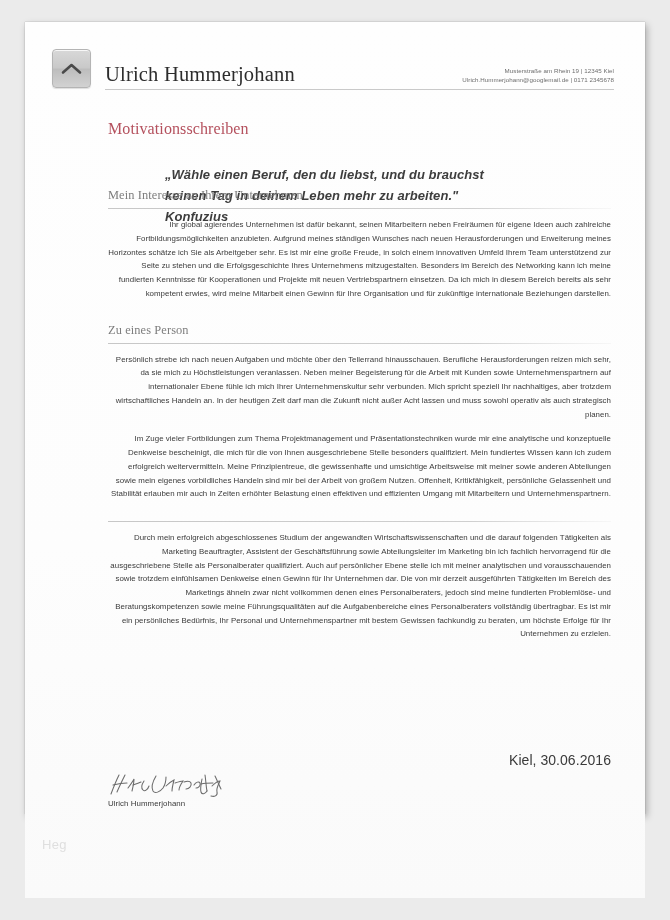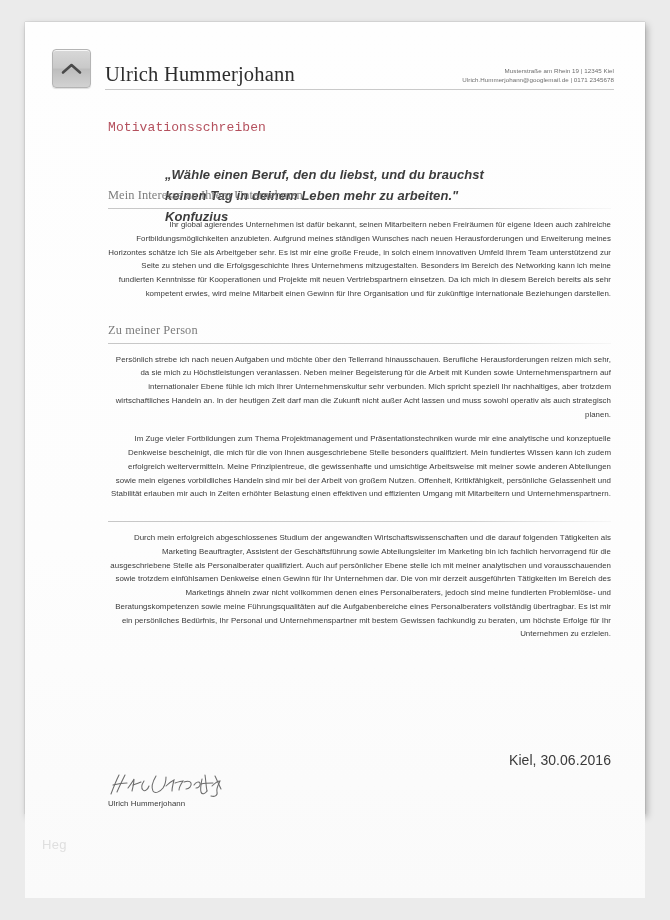--- a/index.html
+++ b/index.html
@@ -83,22 +83,22 @@
     letter-spacing: 0.05px;
     padding-bottom: 1px;
     white-space: nowrap;
   }
 
   
   .doc-title {
     position: absolute;
     left: 83px;
     top: 98px;
-    font-family: Liberation Mono, monospace;
-    font-size: 13px;
+    font-family: Liberation Serif, serif;
+    font-size: 16px;
     color: #b4505d;
     letter-spacing: 0.1px;
   }
 
   
   .quote {
     position: absolute;
     left: 140px;
     top: 142px;
     width: 320px;
@@ -206,21 +206,21 @@
 
       <div class="section">
         <div class="sec-head">Mein Interesse an Ihrem Unternehmen</div>
         <div class="sec-rule"></div>
         <p class="para">Ihr global agierendes Unternehmen ist dafür bekannt, seinen Mitarbeitern neben Freiräumen für eigene Ideen auch zahlreiche Fortbildungsmöglichkeiten anzubieten. Aufgrund meines ständigen Wunsches nach neuen Herausforderungen und Erweiterung meines Horizontes schätze ich Sie als Arbeitgeber sehr. Es ist mir eine große Freude, in solch einem innovativen Umfeld Ihrem Team unterstützend zur Seite zu stehen und die Erfolgsgeschichte Ihres Unternehmens mitzugestalten. Besonders im Bereich des Networking kann ich meine fundierten Kenntnisse für Kooperationen und Projekte mit neuen Vertriebspartnern einsetzen. Da ich mich in diesem Bereich bereits als sehr kompetent erwies, wird meine Mitarbeit einen Gewinn für Ihre Organisation und für zukünftige internationale Beziehungen darstellen.</p>
       </div>
 
       <div class="gap-after-section"></div>
 
       <div class="section">
-        <div class="sec-head">Zu meiner Person</div>
+        <div class="sec-head">Zu eines Person</div>
         <div class="sec-rule"></div>
         <p class="para">Persönlich strebe ich nach neuen Aufgaben und möchte über den Tellerrand hinausschauen. Berufliche Herausforderungen reizen mich sehr, da sie mich zu Höchstleistungen veranlassen. Neben meiner Begeisterung für die Arbeit mit Kunden sowie Unternehmenspartnern auf internationaler Ebene fühle ich mich Ihrer Unternehmenskultur sehr verbunden. Mich spricht speziell Ihr nachhaltiges, aber trotzdem wirtschaftliches Handeln an. In der heutigen Zeit darf man die Zukunft nicht außer Acht lassen und muss sowohl operativ als auch strategisch planen.</p>
         <p class="para">Im Zuge vieler Fortbildungen zum Thema Projektmanagement und Präsentationstechniken wurde mir eine analytische und konzeptuelle Denkweise bescheinigt, die mich für die von Ihnen ausgeschriebene Stelle besonders qualifiziert. Mein fundiertes Wissen kann ich zudem erfolgreich weitervermitteln. Meine Prinzipientreue, die gewissenhafte und umsichtige Arbeitsweise mit meiner sowie anderen Abteilungen sowie mein eigenes vorbildliches Handeln sind mir bei der Arbeit von großem Nutzen. Offenheit, Kritikfähigkeit, persönliche Gelassenheit und Stabilität erlauben mir auch in Zeiten erhöhter Belastung einen effektiven und effizienten Umgang mit Mitarbeitern und Unternehmenspartnern.</p>
       </div>
 
       <div class="gap-after-section-sm"></div>
 
       <div class="section">
         <div class="sec-rule"></div>
         <p class="para">Durch mein erfolgreich abgeschlossenes Studium der angewandten Wirtschaftswissenschaften und die darauf folgenden Tätigkeiten als Marketing Beauftragter, Assistent der Geschäftsführung sowie Abteilungsleiter im Marketing bin ich fachlich hervorragend für die ausgeschriebene Stelle als Personalberater qualifiziert. Auch auf persönlicher Ebene stelle ich mit meiner analytischen und vorausschauenden sowie trotzdem einfühlsamen Denkweise einen Gewinn für Ihr Unternehmen dar. Die von mir derzeit ausgeführten Tätigkeiten im Bereich des Marketings ähneln zwar nicht vollkommen denen eines Personalberaters, jedoch sind meine fundierten Problemlöse- und Beratungskompetenzen sowie meine Führungsqualitäten auf die Aufgabenbereiche eines Personalberaters vollständig übertragbar. Es ist mir ein persönliches Bedürfnis, Ihr Personal und Unternehmenspartner mit bestem Gewissen fachkundig zu beraten, um höchste Erfolge für Ihr Unternehmen zu erzielen.</p>

